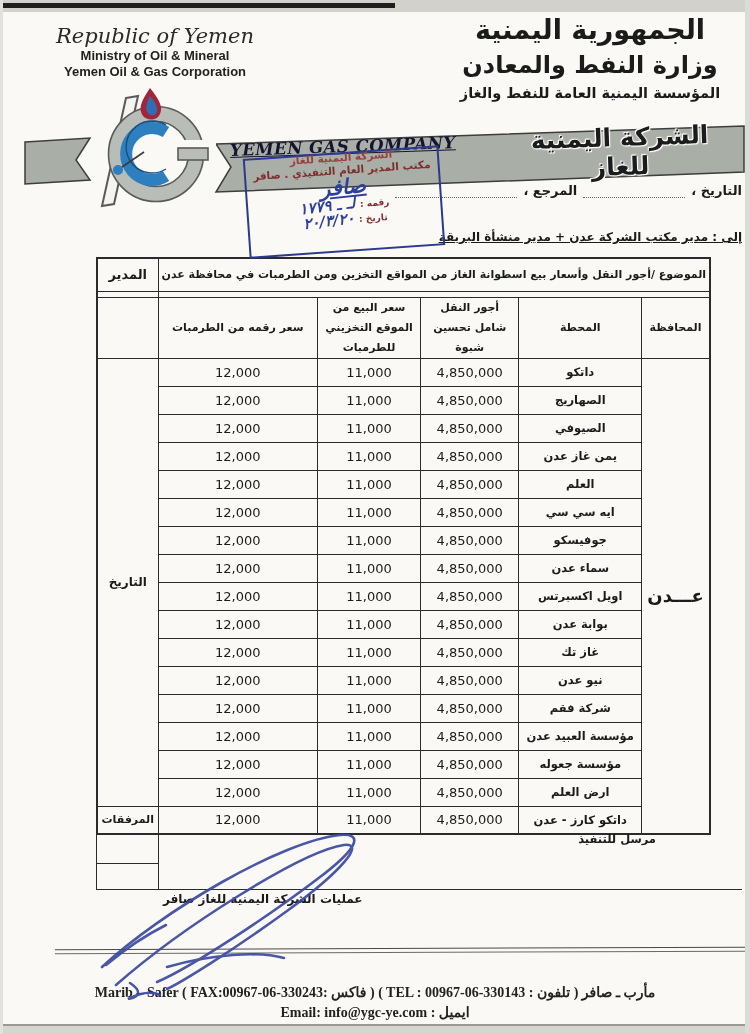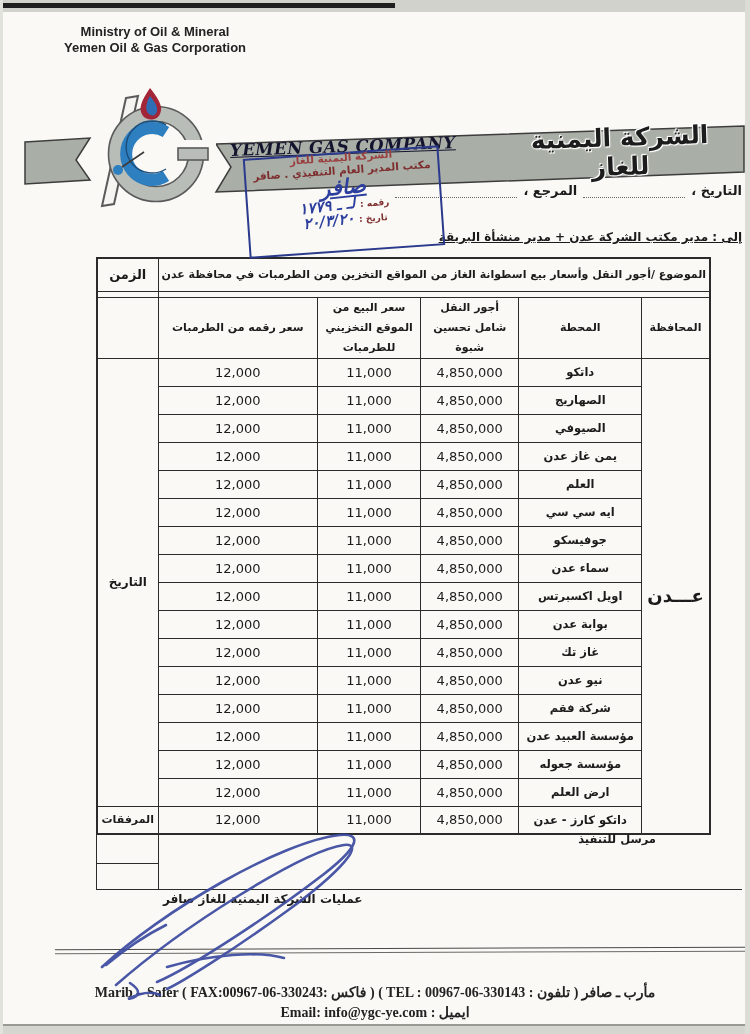--- a/index.html
+++ b/index.html
@@ -89,24 +89,30 @@
 
 <div id="page">
 
   <div class="abs edge-top"></div>
   <div class="abs edge-topbar"></div>
   <div class="abs edge-bottom"></div>
   <div class="abs edge-right"></div>
   <div class="abs edge-left"></div>
 
   <div class="abs en-head">
+    <div class="en-script">Republic of Yemen</div>
     <div class="en-line">Ministry of  Oil &amp; Mineral</div>
     <div class="en-line">Yemen Oil &amp; Gas Corporation</div>
   </div>
 
+  <div class="abs ar-head">
+    <div class="ar-l1">الجمهورية اليمنية</div>
+    <div class="ar-l2">وزارة النفط والمعادن</div>
+    <div class="ar-l3">المؤسسة اليمنية العامة للنفط والغاز</div>
+  </div>
 
   <svg class="abs banner-svg" viewBox="0 0 750 90">
     <polygon points="25,30 90,26 76,48 90,68 25,72" fill="#a9aea6" stroke="#3d3d3d" stroke-width="1.5"></polygon>
     <polygon points="216,32 744,14 744,60 216,80 231,55" fill="#a9aea6" stroke="#3d3d3d" stroke-width="1.5"></polygon>
   </svg>
   <div class="abs banner-en">YEMEN GAS COMPANY</div>
   <div class="abs banner-ar">الشركة اليمنية للغاز</div>
 
   <svg class="abs logo" viewBox="0 0 140 125">
 
@@ -155,21 +161,21 @@
       <col style="width:58px">
         <col style="width:102px">
         <col style="width:92px">
       <col style="width:96px">
         <col style="width:149px">
         <col style="width:61px">
     </colgroup>
     <thead>
       <tr class="subject-row">
         <td class="subject" colspan="5">الموضوع /أجور النقل وأسعار بيع  اسطوانة الغاز من المواقع التخزين ومن الطرمبات في محافظة عدن</td>
-        <th class="zaman">الزمن</th>
+        <th class="zaman">المدير</th>
       </tr>
       <tr class="gap-row">
         <td colspan="5"></td>
         <td></td>
       </tr>
       <tr class="head-row">
         <th>المحافظة</th>
         <th>المحطة</th>
         <th>أجور النقل شامل تحسين شبوة</th>
         <th>سعر البيع من الموقع التخزيني للطرمبات</th>

